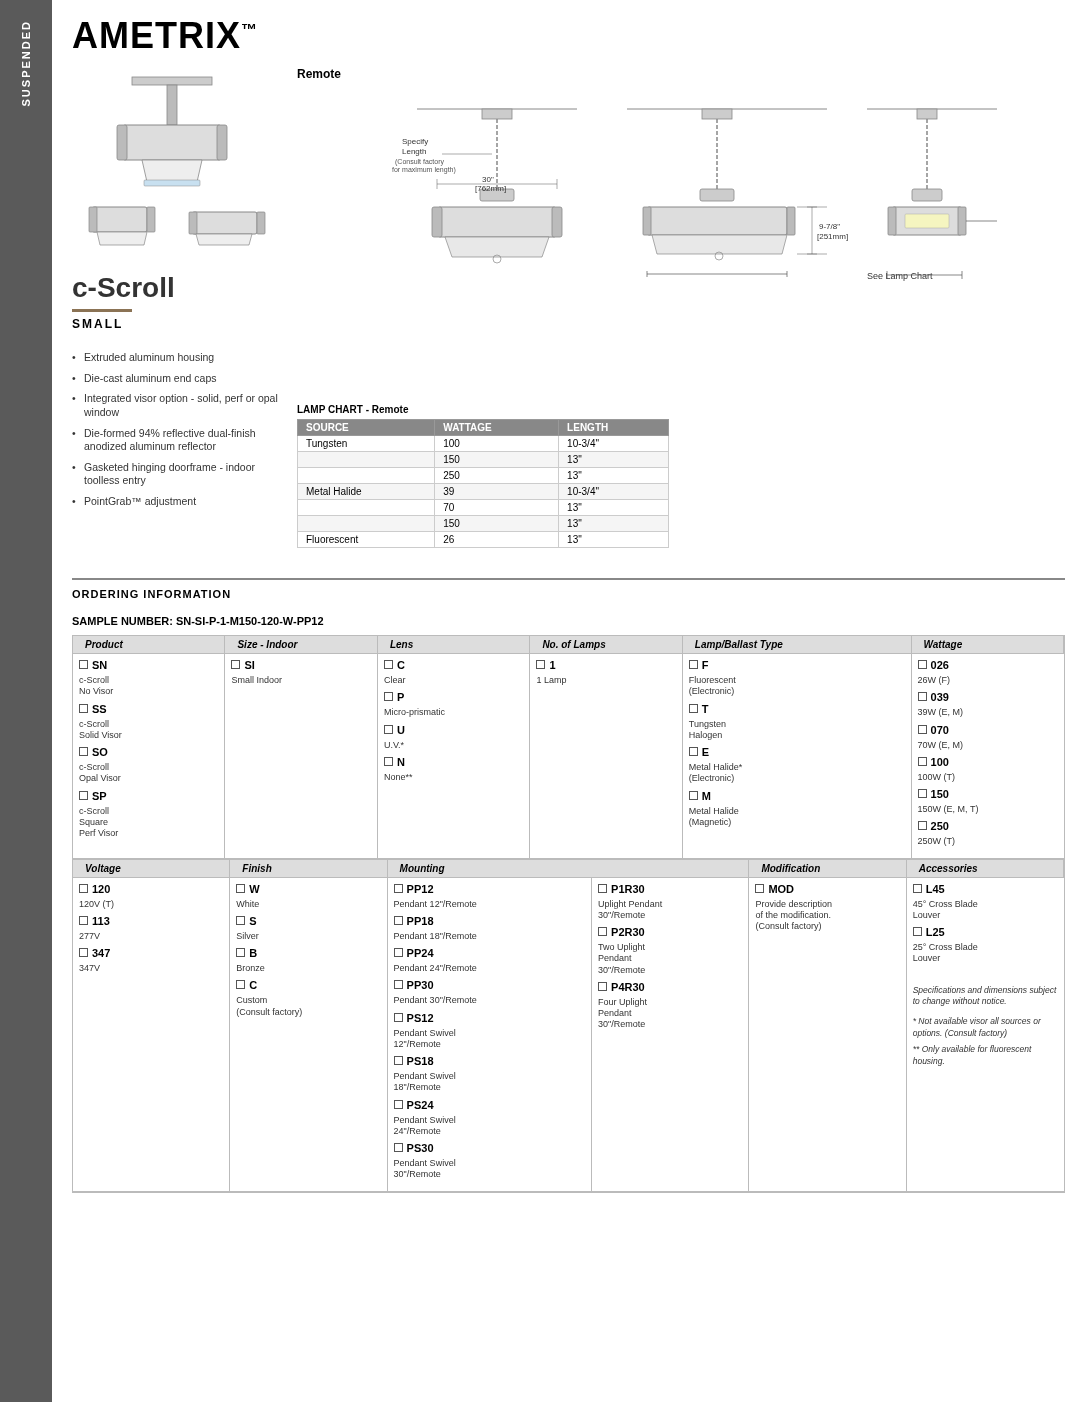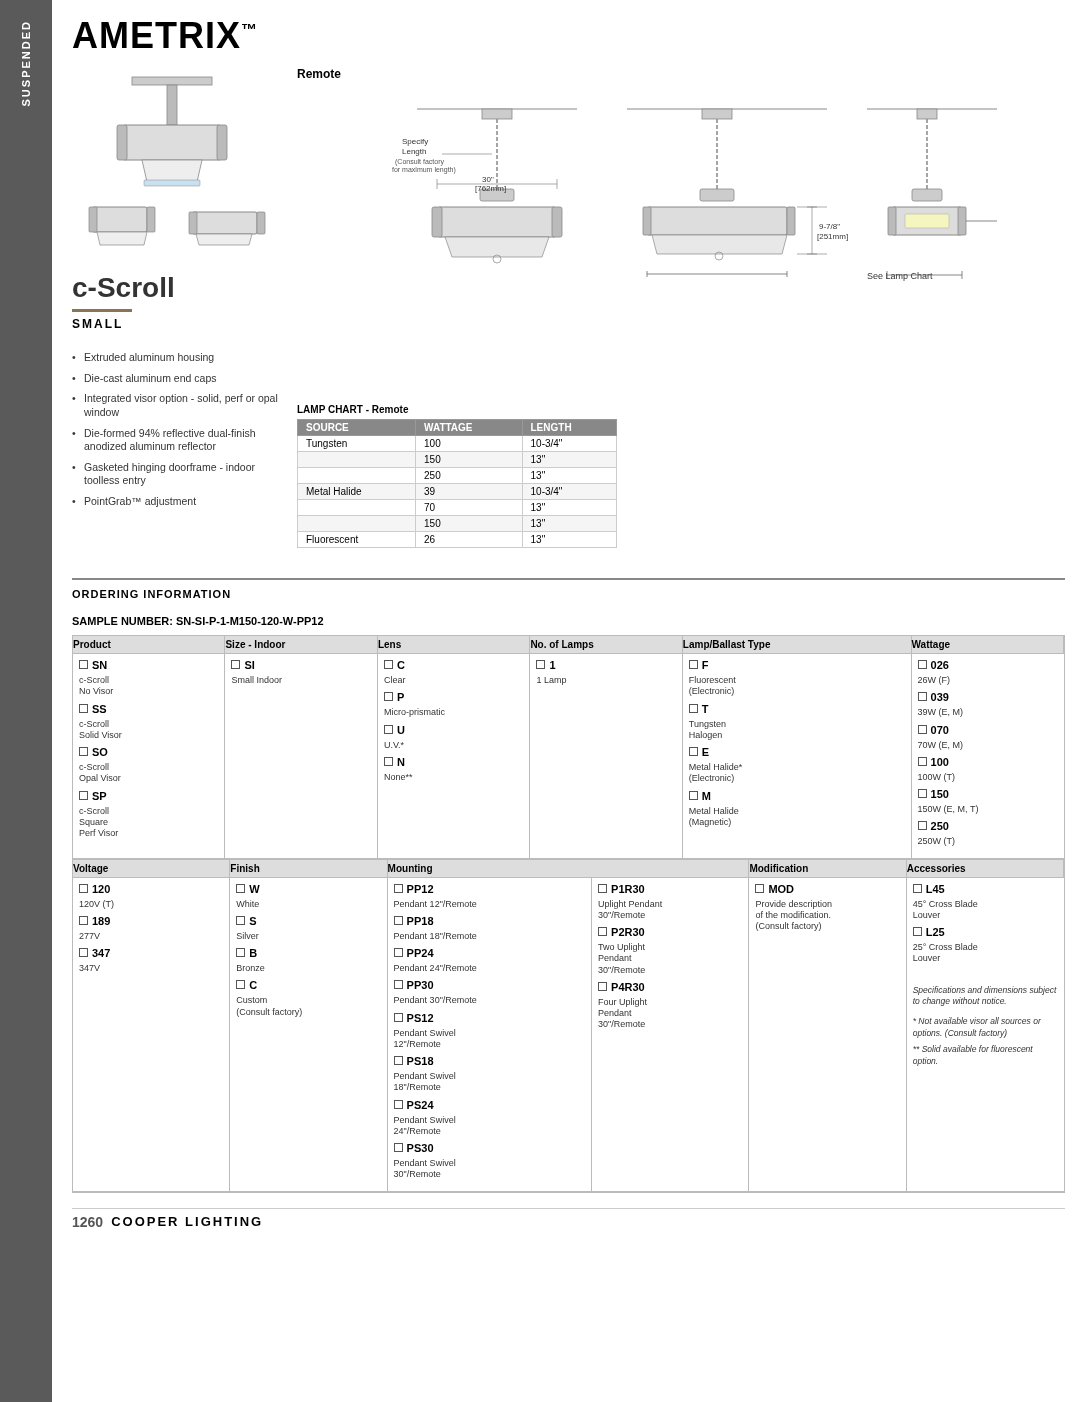--- a/index.html
+++ b/index.html
@@ -86,21 +86,21 @@
       margin-bottom: 20px;
     }
     .lamp-chart-title {
       font-size: 10px;
       font-weight: bold;
       margin-bottom: 4px;
     }
     .lamp-table {
       border-collapse: collapse;
       font-size: 10px;
-      width: 320px;
+      width: 372px;
     }
     .lamp-table th {
       background: #888;
       color: #fff;
       padding: 2px 8px;
       text-align: left;
       font-weight: bold;
       border: 1px solid #999;
     }
     .lamp-table td {
@@ -136,23 +136,24 @@
       font-size: 9.5px;
       border-bottom: 1px solid #bbb;
     }
     .grid-cell:last-child {
       border-right: none;
     }
     .grid-header {
       background: #ddd;
       font-weight: bold;
       font-size: 10px;
-      padding: 3px 0;
+      padding: 3px 12px;
       border-right: 1px solid #bbb;
       border-bottom: 1px solid #bbb;
+      font-style: italic;
     }
     .grid-header:last-child { border-right: none; }
 
     .option-item {
       display: flex;
       align-items: flex-start;
       margin-bottom: 4px;
     }
     .checkbox {
       width: 9px;
@@ -581,21 +582,21 @@
         <div class="option-block">
           <div class="option-item">
               <span class="checkbox"></span>
               <span class="option-code">120</span>
             </div>
           <div class="option-desc">120V (T)</div>
         </div>
         <div class="option-block">
           <div class="option-item">
               <span class="checkbox"></span>
-              <span class="option-code">189</span>
+              <span class="option-code">113</span>
             </div>
           <div class="option-desc">277V</div>
         </div>
         <div class="option-block">
           <div class="option-item">
               <span class="checkbox"></span>
               <span class="option-code">347</span>
             </div>
           <div class="option-desc">347V</div>
         </div>
@@ -736,25 +737,21 @@
         <div class="option-block">
           <div class="option-item">
               <span class="checkbox"></span>
               <span class="option-code">L25</span>
             </div>
           <div class="option-desc">25° Cross Blade<br>Louver</div>
         </div>
         <div style="margin-top:20px;">
           <div class="footnotes">Specifications and dimensions subject to change without notice.</div>
           <div class="footnotes" style="margin-top:8px;">* Not available visor all sources or options. (Consult factory)</div>
-          <div class="footnotes" style="margin-top:4px;">** Solid available for fluorescent option.</div>
+          <div class="footnotes" style="margin-top:4px;">** Only available for fluorescent housing.</div>
         </div>
       </div>
     </div>
 
   </div>
 
-  <div class="bottom-bar">
-    <span style="font-size:14px;font-weight:bold;color:#555;">1260</span>
-    <span style="font-size:13px;font-weight:bold;letter-spacing:2px;text-transform:uppercase;">COOPER LIGHTING</span>
-  </div>
 
 </div>
 
 </body></html>

